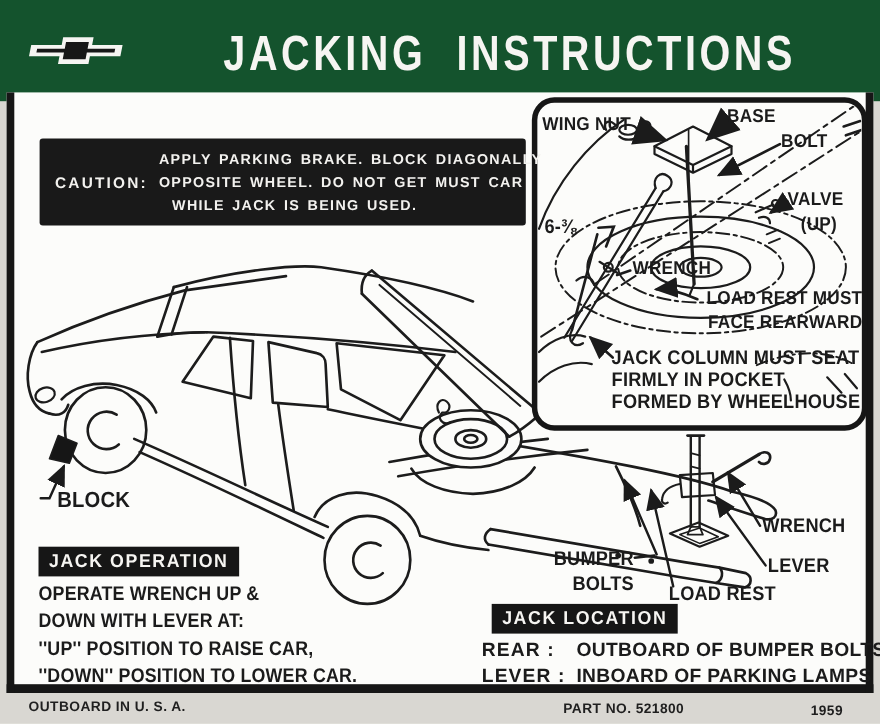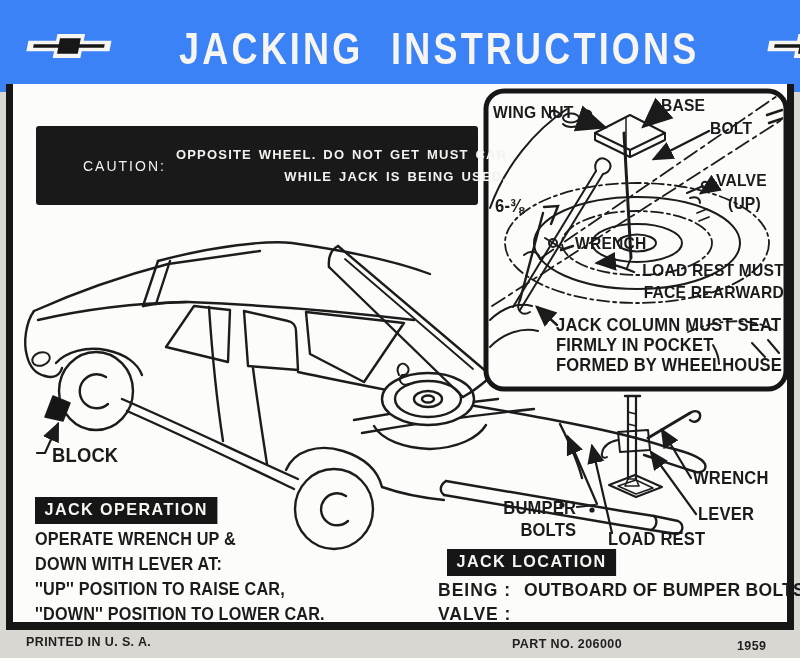--- a/index.html
+++ b/index.html
@@ -7,22 +7,22 @@
     width:800px;height:658px;position:relative;overflow:hidden;
     background:#d9d7d2;
     font-family:"Liberation Sans",sans-serif;
     -webkit-font-smoothing:antialiased;
   }
   .stage{position:absolute;inset:0;}
 
   
   .band{
     position:absolute;left:0;top:0;width:800px;height:92px;
-    background:#3b82f6;display:flex;align-items:center;
-    justify-content:space-between;padding:0 24px;box-sizing:border-box;
+    background:#14532d;display:flex;align-items:center;
+    justify-content:space-between;padding:0 24px;box-sizing:border-box;gap:24px;
   }
   .title{
     flex:1;text-align:center;color:#f6f5f2;font-weight:bold;
     font-size:45px;letter-spacing:4px;word-spacing:18px;white-space:nowrap;
     transform:scaleX(0.80);padding-top:6px;
   }
   .bowtie{flex:0 0 auto;}
 
   
   .panel{
@@ -33,23 +33,23 @@
   }
 
   .art{position:absolute;left:0;top:0;z-index:2;}
 
   
   .caution{
     position:absolute;left:36px;top:126px;width:442px;height:79px;z-index:3;
     background:#191919;border-radius:3px;color:#f3f2ef;
     display:flex;align-items:center;box-sizing:border-box;padding:0 8px 0 14px;
   }
-  .c-label{font-weight:normal;font-size:14px;letter-spacing:2px;white-space:nowrap;margin-right:10px;margin-left:33px;}
+  .c-label{font-weight:bold;font-size:14px;letter-spacing:2px;white-space:nowrap;margin-right:10px;}
   .c-lines{font-weight:bold;font-size:13px;letter-spacing:1.2px;word-spacing:2px;line-height:1.64;white-space:nowrap;}
-  .c-lines div:last-child{padding-left:12px;text-align:right;}
+  .c-lines div:last-child{padding-left:12px;}
 
   
   .lbl{
     position:absolute;z-index:4;color:#1b1b1b;font-weight:bold;font-size:17px;
     white-space:nowrap;transform:scaleX(0.92);transform-origin:0 0;letter-spacing:0.2px;
   }
   .lbl.r{transform-origin:100% 0;text-align:right;}
   .lbl.big{font-size:20px;}
   .lbl.mid{font-size:18px;}
   .note{line-height:20px;}
@@ -253,20 +253,21 @@
       <path d="M634,272 C620,266 608,262 597,263" marker-end="url(#ah)"></path>
       <path d="M557,325 L537,307" marker-end="url(#ah)"></path>
       <path d="M544,207 L558,206 L551,224"></path>
       <path d="M573,246 L561,250"></path>
     </g>
   </svg>
 
   <div class="caution">
     <div class="c-label">CAUTION:</div>
     <div class="c-lines">
+      <div>APPLY PARKING BRAKE. BLOCK DIAGONALLY</div>
       <div>OPPOSITE WHEEL. DO NOT GET MUST CAR</div>
       <div>WHILE JACK IS BEING USED.</div>
     </div>
   </div>
 
   <div class="lbl" style="left:493px;top:103px;">WING NUT</div>
   <div class="lbl" style="left:661px;top:96px;">BASE</div>
   <div class="lbl" style="left:710px;top:119px;">BOLT</div>
   <div class="lbl" style="left:716px;top:171px;">VALVE</div>
   <div class="lbl" style="left:728px;top:194px;">(UP)</div>
@@ -295,25 +296,26 @@
   <div class="ops">
     <div>OPERATE WRENCH UP &amp;</div>
     <div>DOWN WITH LEVER AT:</div>
     <div>''UP'' POSITION TO RAISE CAR,</div>
     <div>''DOWN'' POSITION TO LOWER CAR.</div>
   </div>
 
   <div class="chip" style="left:447px;top:549px;">JACK LOCATION</div>
   <div class="loc">
     <div class="loc-row">
-      <span class="loc-lab">BEING :</span>
+      <span class="loc-lab">REAR :</span>
       <span class="loc-val">OUTBOARD OF BUMPER BOLTS</span>
     </div>
     <div class="loc-row">
-      <span class="loc-lab">VALVE :</span>
+      <span class="loc-lab">LEVER :</span>
+      <span class="loc-val">INBOARD OF PARKING LAMPS</span>
     </div>
   </div>
 
-  <div class="foot f-printed">PRINTED IN U. S. A.</div>
-  <div class="foot f-part">PART NO. 206000</div>
+  <div class="foot f-printed">OUTBOARD IN U. S. A.</div>
+  <div class="foot f-part">PART NO. 521800</div>
   <div class="foot f-year">1959</div>
 
 </div>
 
 </body></html>

